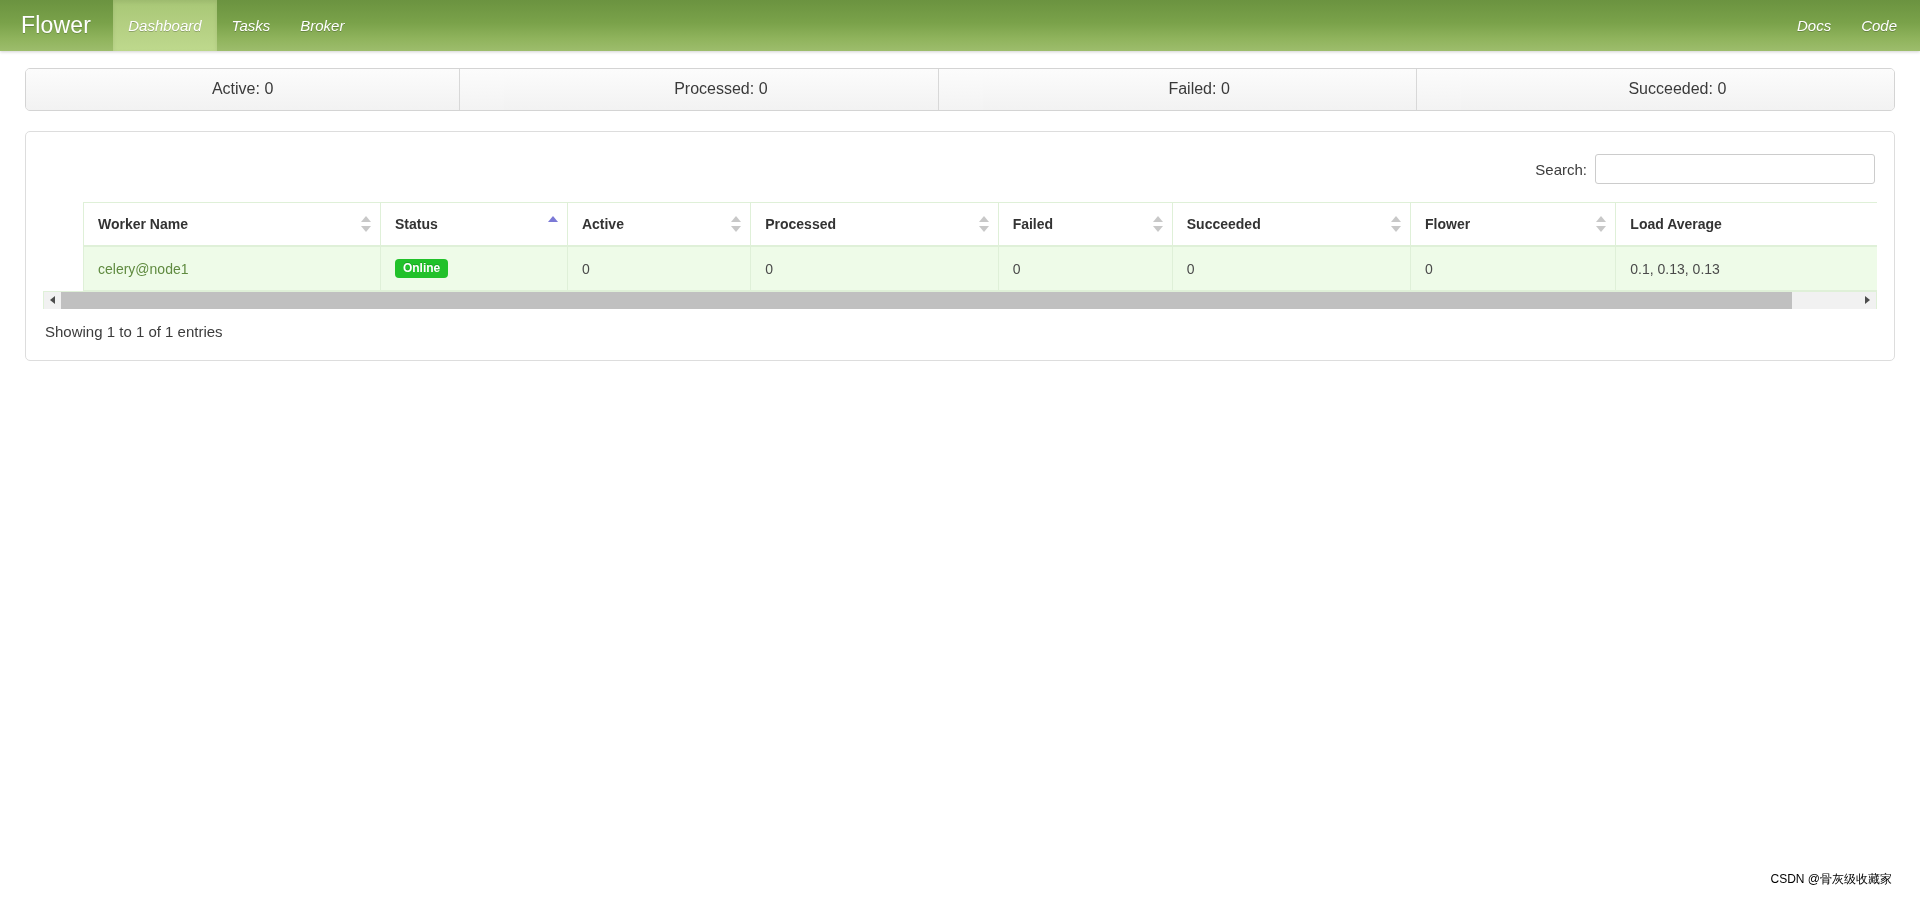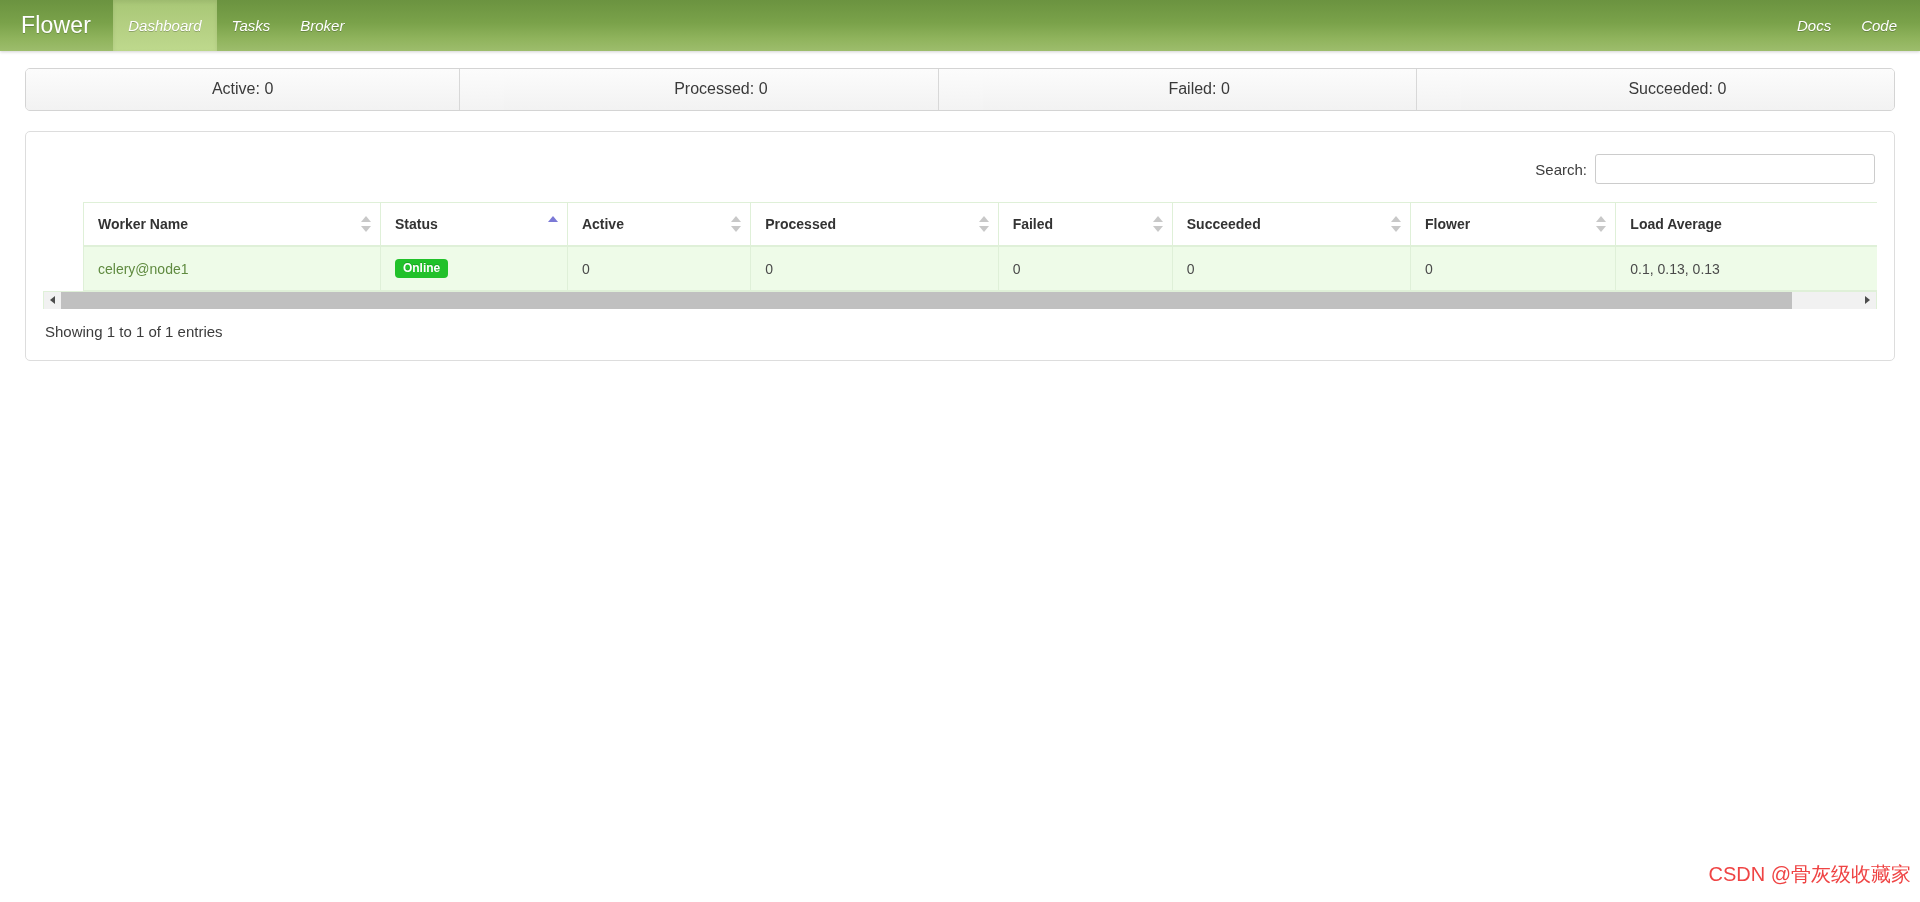--- a/index.html
+++ b/index.html
@@ -237,24 +237,24 @@
 
   .info-row {
     padding: 14px 2px 0 2px;
     font-size: 15px;
     color: #3c3c3c;
   }
 
   
   .watermark {
     position: absolute;
-    right: 9px;
+    right: 28px;
     bottom: 14px;
-    font-size: 20px;
-    color: #ef4444;
+    font-size: 12px;
+    color: #000000;
     white-space: nowrap;
     user-select: none;
   }
 </style>
 </head>
 <body>
 
 <div class="navbar">
   <div class="brand">Flower</div>
   <ul class="nav-list">

